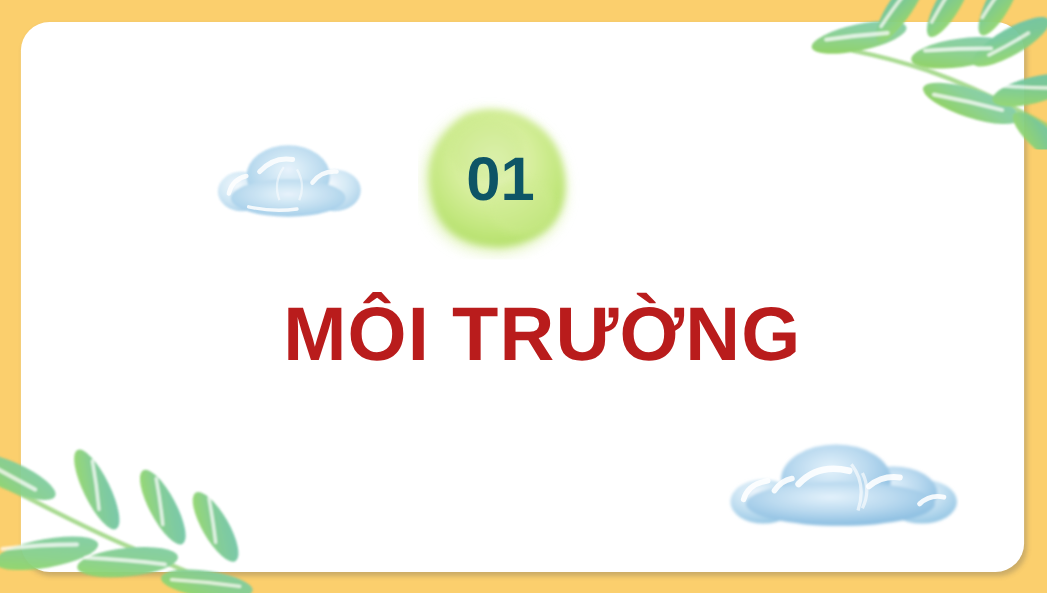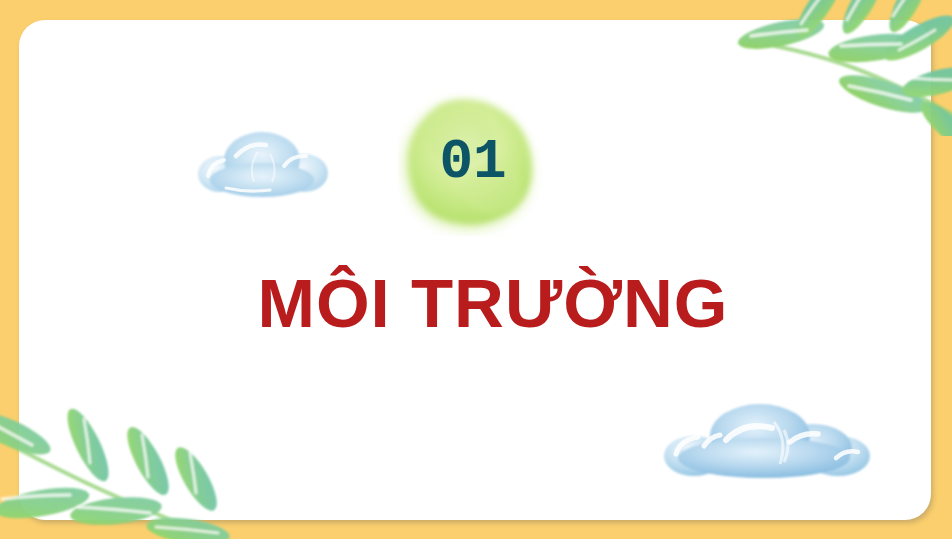--- a/index.html
+++ b/index.html
@@ -29,25 +29,24 @@
     width: 912px;
     height: 500px;
     background: #ffffff;
     border-radius: 26px;
     box-shadow: 2px 3px 5px rgba(90,90,90,0.30);
   }
 
   
   #blob-group {
     position: absolute;
-    left: 398px;
+    left: 380px;
     top: 88px;
     width: 148px;
     height: 148px;
-    font-family: Liberation Mono, monospace;
   }
   #blob-group svg { display:block; width:100%; height:100%; }
   #number-01 {
     position: absolute;
     left: 0;
     top: 0;
     width: 148px;
     height: 148px;
     display: flex;
     align-items: center;

